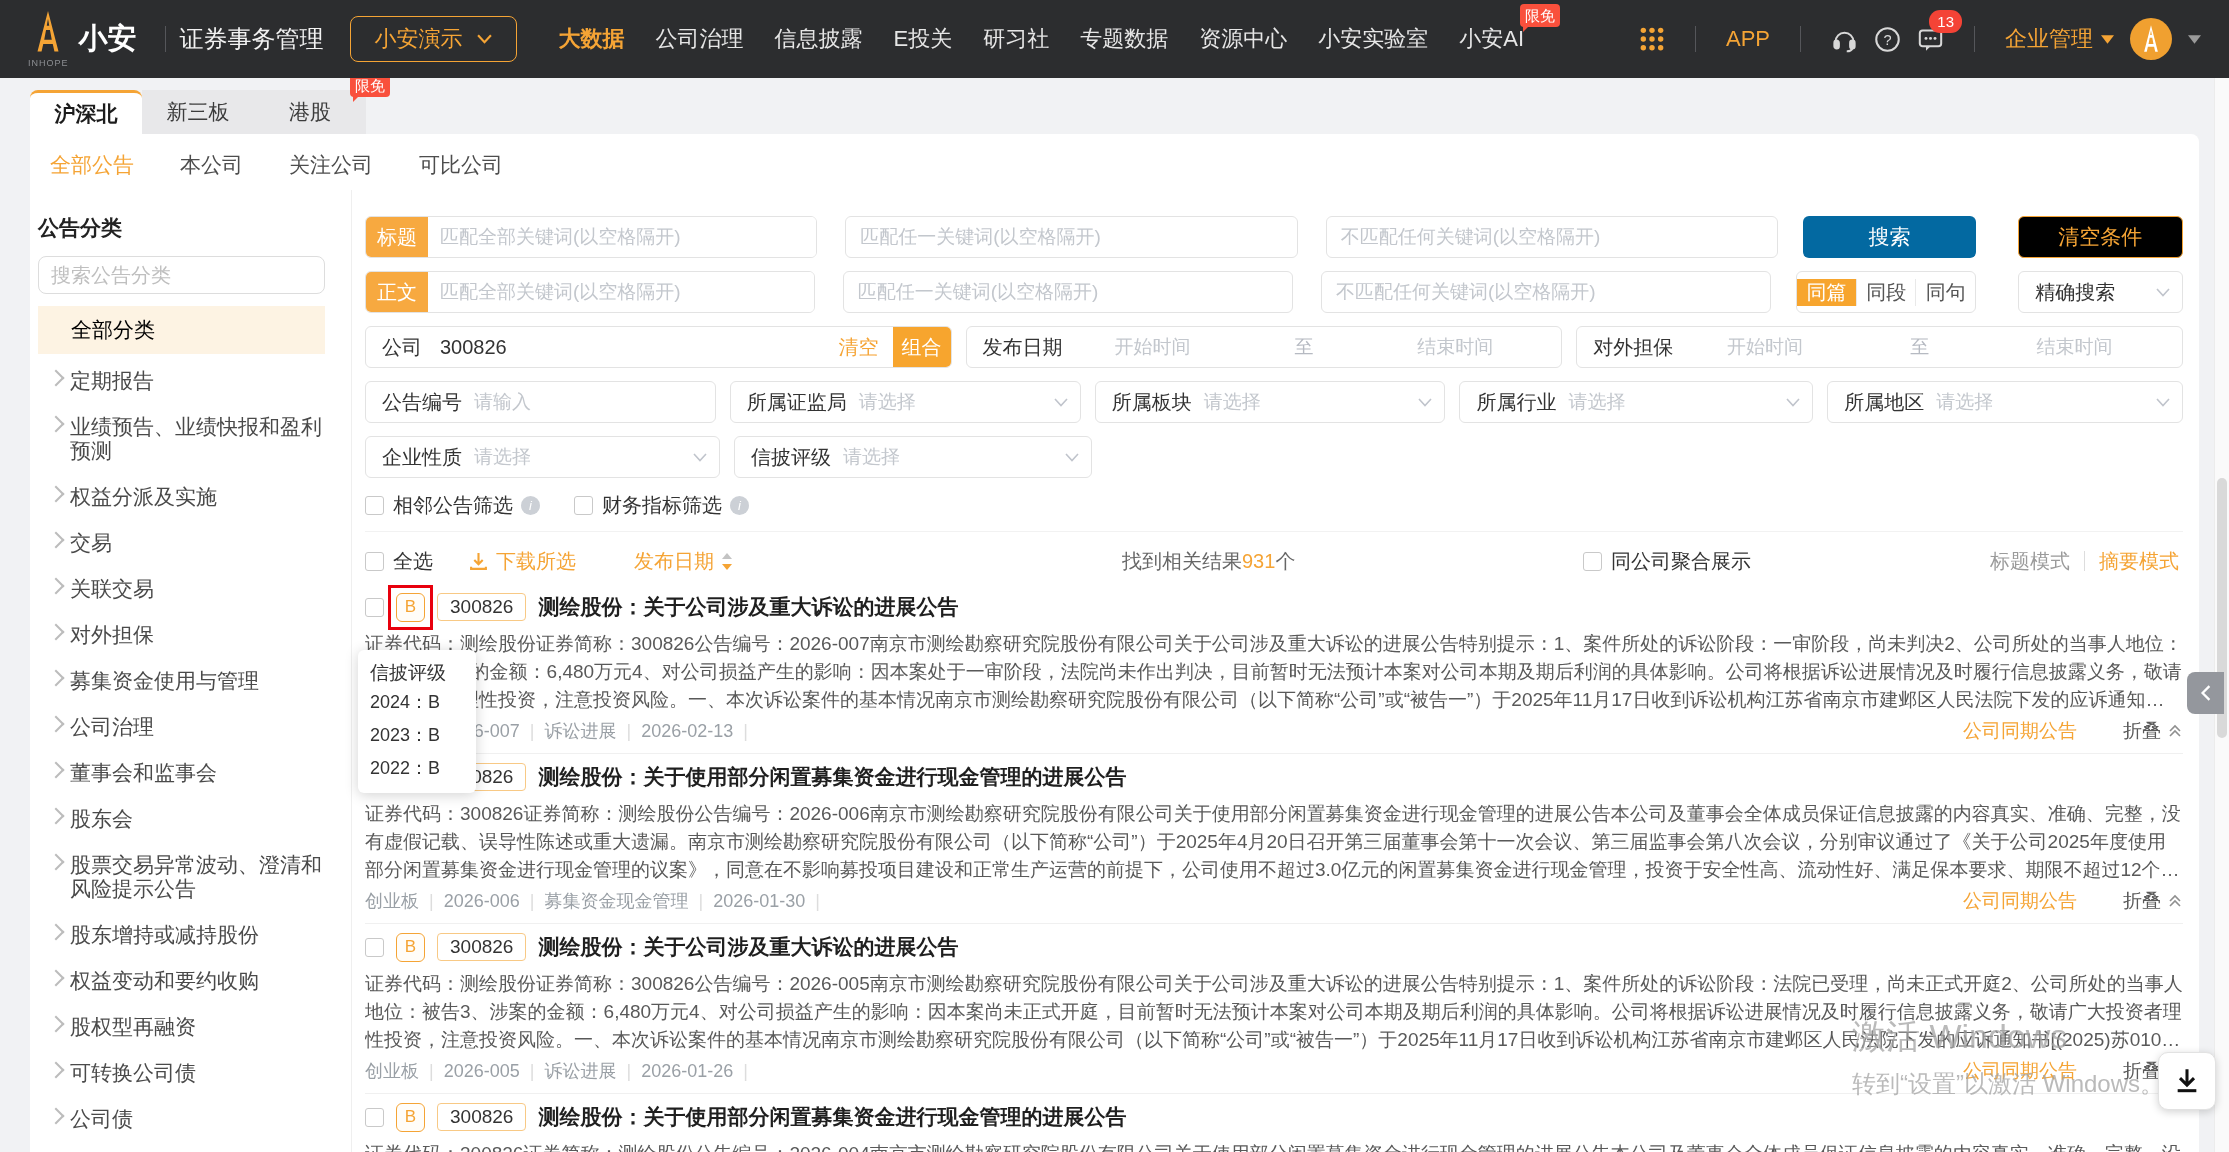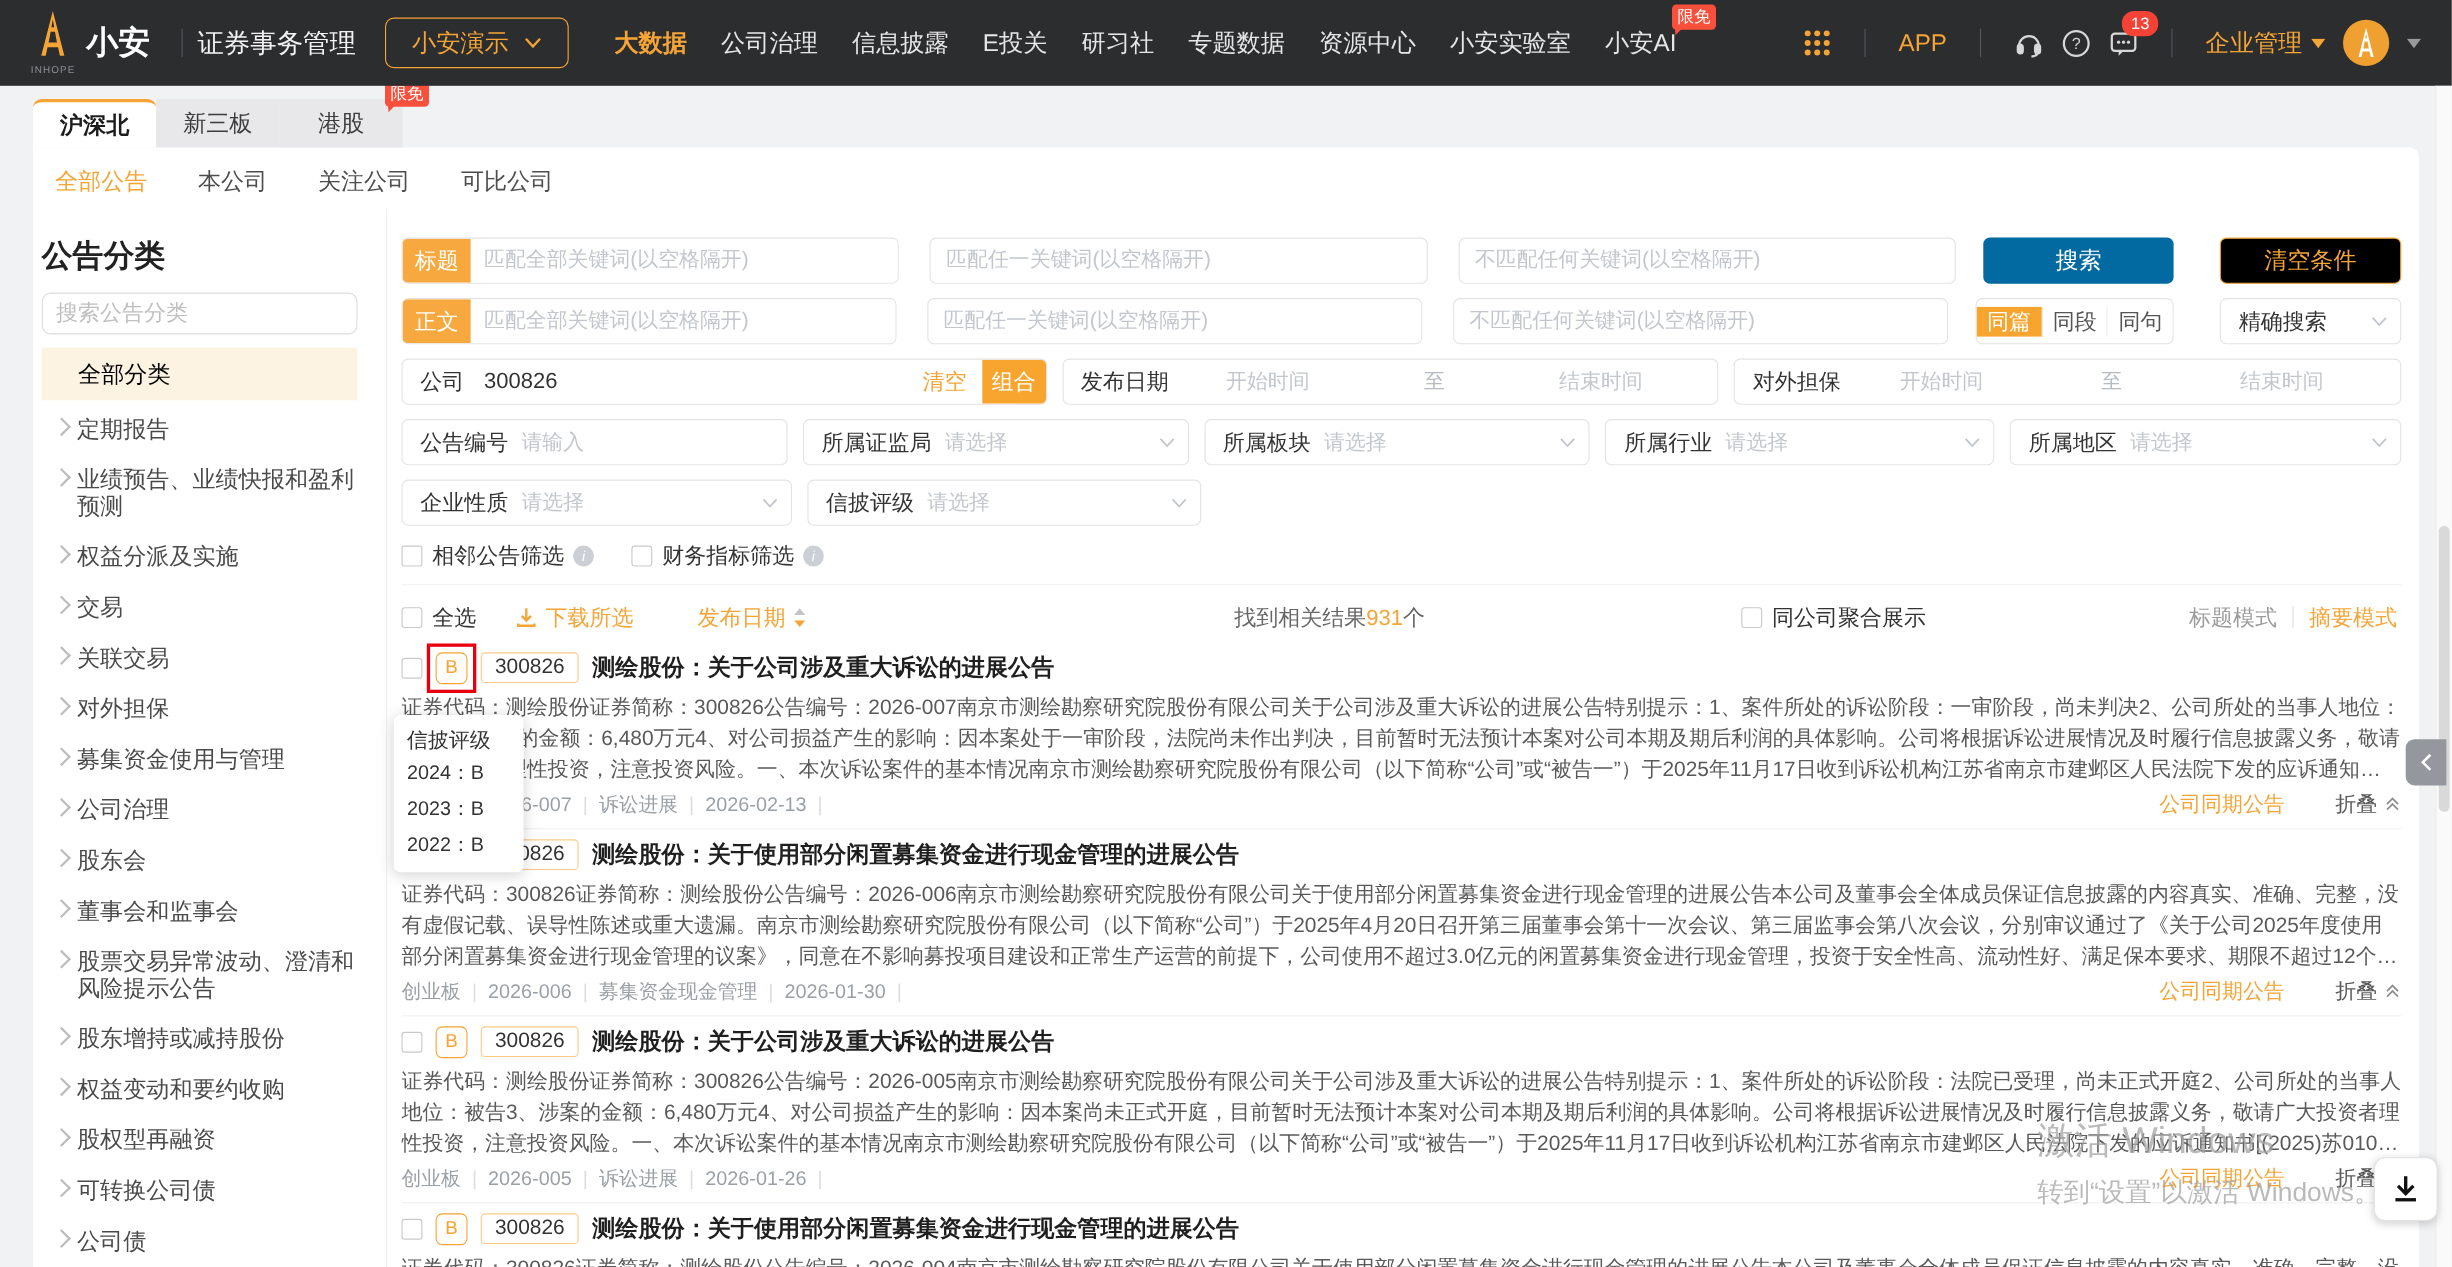--- a/index.html
+++ b/index.html
@@ -33,21 +33,21 @@
   .mtab:nth-child(3){border-radius:0 8px 0 0;}
   .mtab.active{background:#fff;color:#1c1c1c;font-weight:bold;border-top:3px solid #f5a435;border-radius:8px 8px 0 0;box-sizing:border-box;}
   .mtab .flag-badge{top:-16px;right:-24px;}
   .white-card{position:absolute;top:44px;left:0;right:0;bottom:0;background:#fff;border-radius:0 8px 0 0;display:flex;flex-direction:column;overflow:hidden;}
   .scope-tabs{display:flex;align-items:center;gap:46px;padding:18px 0 12px 20px;height:26px;flex:0 0 auto;}
   .stab{font-size:21px;color:#4d4d4d;cursor:pointer;white-space:nowrap;}
   .stab.active{color:#f5a435;}
   .content-row{display:flex;flex:1;min-height:0;}
   
   .sidebar{width:322px;flex:0 0 auto;border-right:1px solid #efefef;padding:24px 26px 0 8px;box-sizing:border-box;overflow:hidden;}
-  .sb-title{font-size:28px;font-weight:bold;color:#222;}
+  .sb-title{font-size:21px;font-weight:bold;color:#222;}
   .sb-search{margin-top:14px;width:100%;height:38px;border:1px solid #ddd;border-radius:8px;box-sizing:border-box;padding:0 12px;font-size:20px;color:#333;outline:none;}
   .sb-search::placeholder{color:#bfbfbf;}
   .sb-all{margin-top:12px;background:#fdf3e3;color:#000000;font-size:21px;height:48px;display:flex;align-items:center;padding-left:33px;cursor:pointer;}
   .sb-list{list-style:none;margin:4px 0 0 0;padding:0;}
   .sb-item{display:flex;align-items:flex-start;padding:11px 0;font-size:21px;color:#4a4a4a;line-height:24px;cursor:pointer;}
   .sb-chevron{flex:0 0 auto;margin:3px 8px 0 12px;width:10px;height:10px;border-right:2px solid #bcbcbc;border-bottom:2px solid #bcbcbc;transform:rotate(-45deg);}
   
   .main{flex:1;min-width:0;padding:0 16px 0 13px;box-sizing:border-box;position:relative;}
   .filters{margin-top:26px;display:flex;flex-direction:column;gap:13px;}
   .frow{display:flex;gap:28px;height:42px;flex:0 0 auto;}
@@ -277,25 +277,25 @@
             <li class="sb-item">
                 <span class="sb-chevron"></span>
                 <span>募集资金使用与管理</span>
               </li>
             <li class="sb-item">
                 <span class="sb-chevron"></span>
                 <span>公司治理</span>
               </li>
             <li class="sb-item">
                 <span class="sb-chevron"></span>
+                <span>董事会和监事会</span>
+              </li>
+            <li class="sb-item">
+                <span class="sb-chevron"></span>
                 <span>股东会</span>
-              </li>
-            <li class="sb-item">
-                <span class="sb-chevron"></span>
-                <span>董事会和监事会</span>
               </li>
             <li class="sb-item">
                 <span class="sb-chevron"></span>
                 <span>股票交易异常波动、澄清和风险提示公告</span>
               </li>
             <li class="sb-item">
                 <span class="sb-chevron"></span>
                 <span>股东增持或减持股份</span>
               </li>
             <li class="sb-item">

